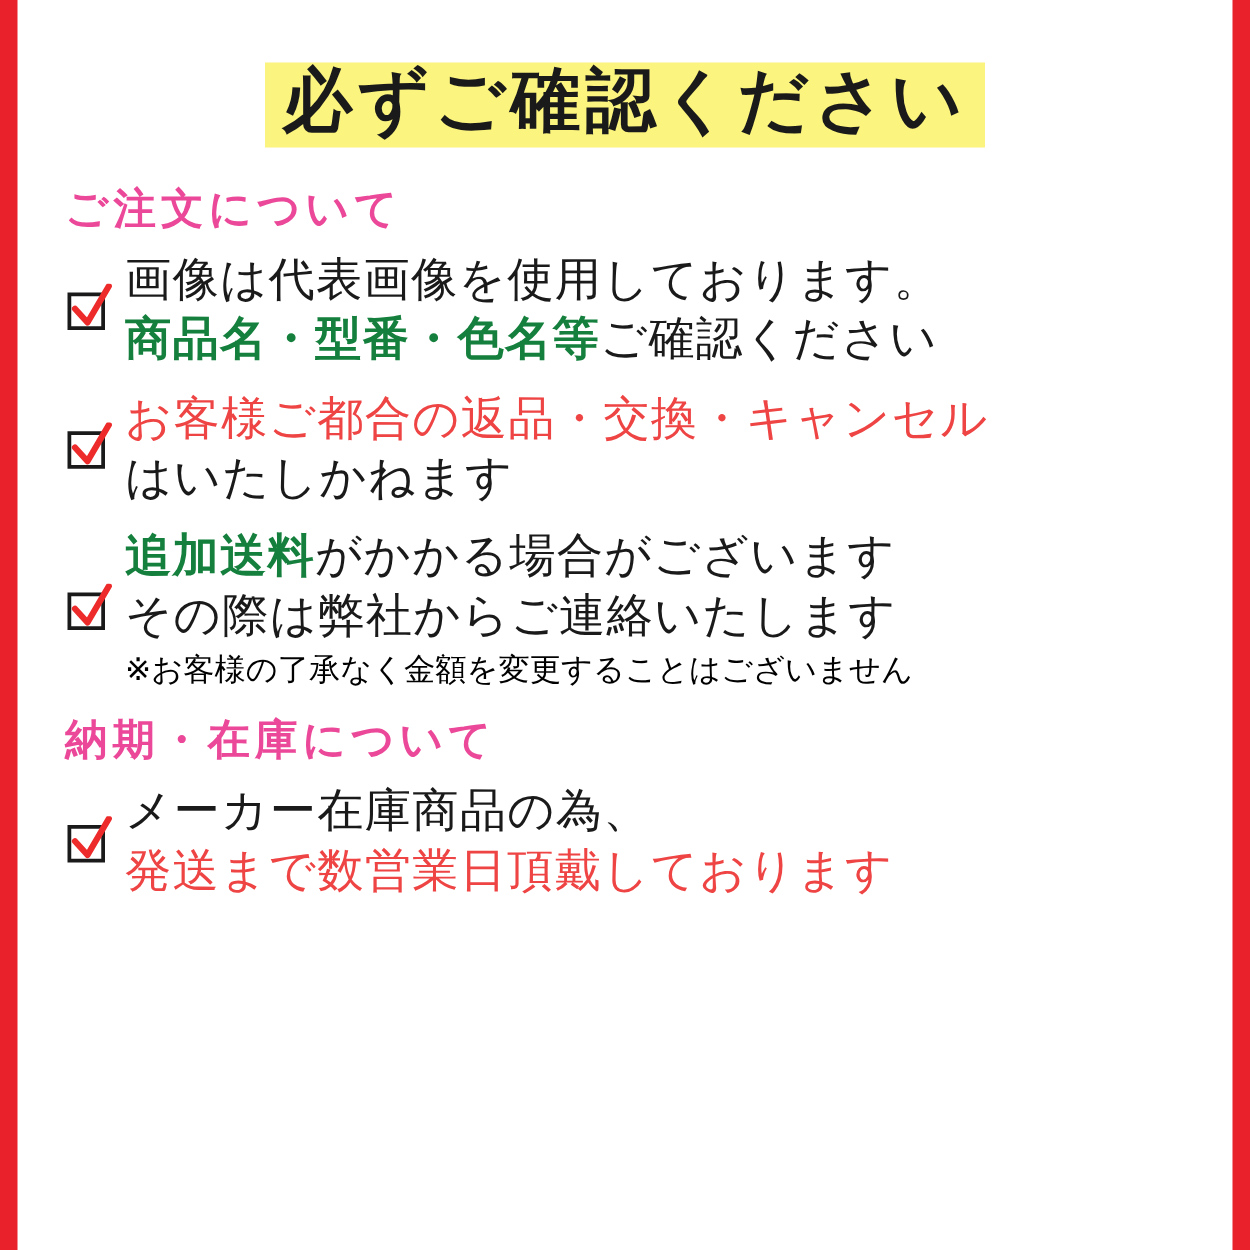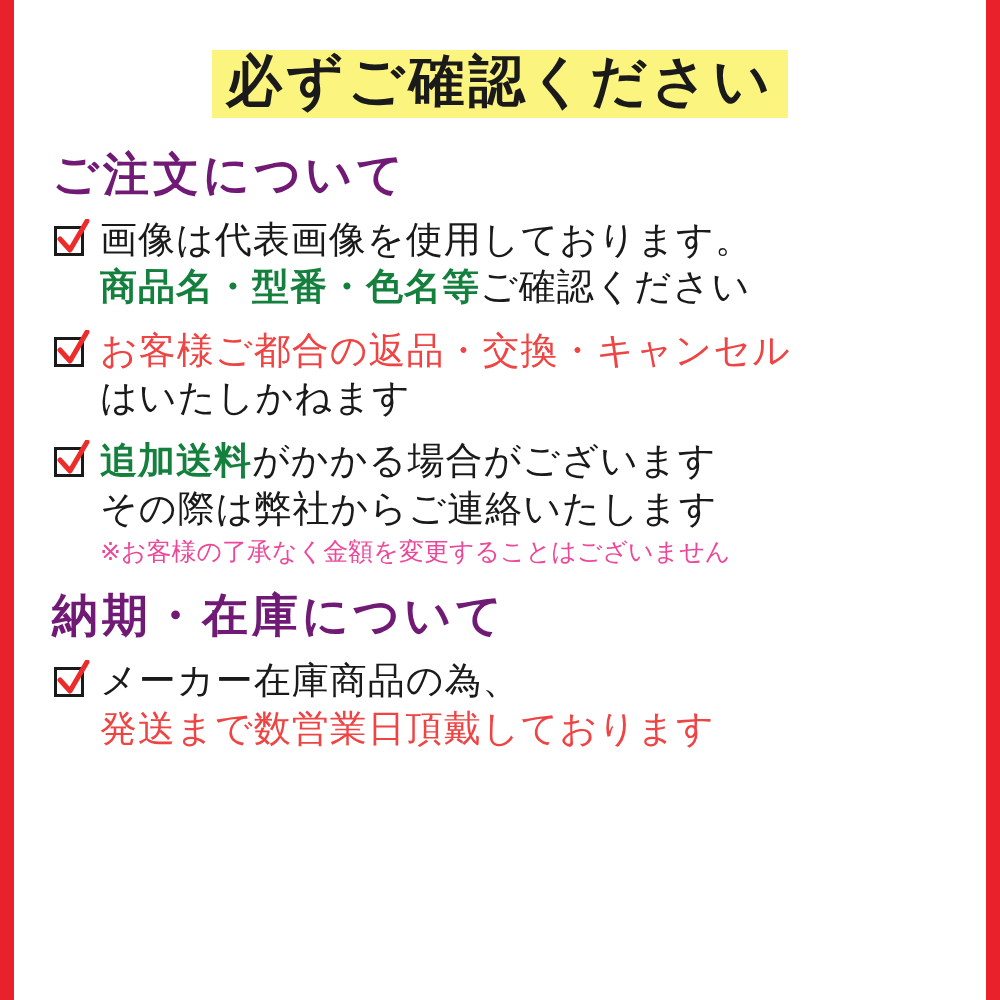--- a/index.html
+++ b/index.html
@@ -64,34 +64,34 @@
     letter-spacing: 4px;
     color: #1a1a1a;
     line-height: 92px;
     font-family: "DejaVu Serif", "Liberation Serif", serif;
   }
 
   .section {
     margin: 0 0 0 38px;
   }
   .section-heading {
-    font-size: 46px;
+    font-size: 34px;
     font-weight: bold;
-    color: #701a75;
+    color: #ec4899;
     letter-spacing: 4px;
     font-family: Liberation Mono, monospace;
     margin: 18px 0 10px 0;
   }
   .section-heading.second {
     margin-top: 10px;
   }
 
   .item {
     display: flex;
-    align-items: flex-start;
+    align-items: center;
     margin-bottom: 16px;
   }
   .check {
     flex: 0 0 auto;
     width: 40px;
     height: 40px;
     margin-right: 8px;
     margin-top: 6px;
     position: relative;
   }
@@ -125,21 +125,21 @@
   .line.red {
     color: #ef4444;
     font-weight: normal;
   }
   .line .red {
     color: #15803d;
     font-weight: bold;
   }
   .note {
     font-size: 25px;
-    color: #ec4899;
+    color: #000000;
     letter-spacing: 0px;
     line-height: 1.4;
     margin-top: 2px;
     white-space: nowrap;
   }
 </style>
 </head>
 <body>
 
 <div class="page">

